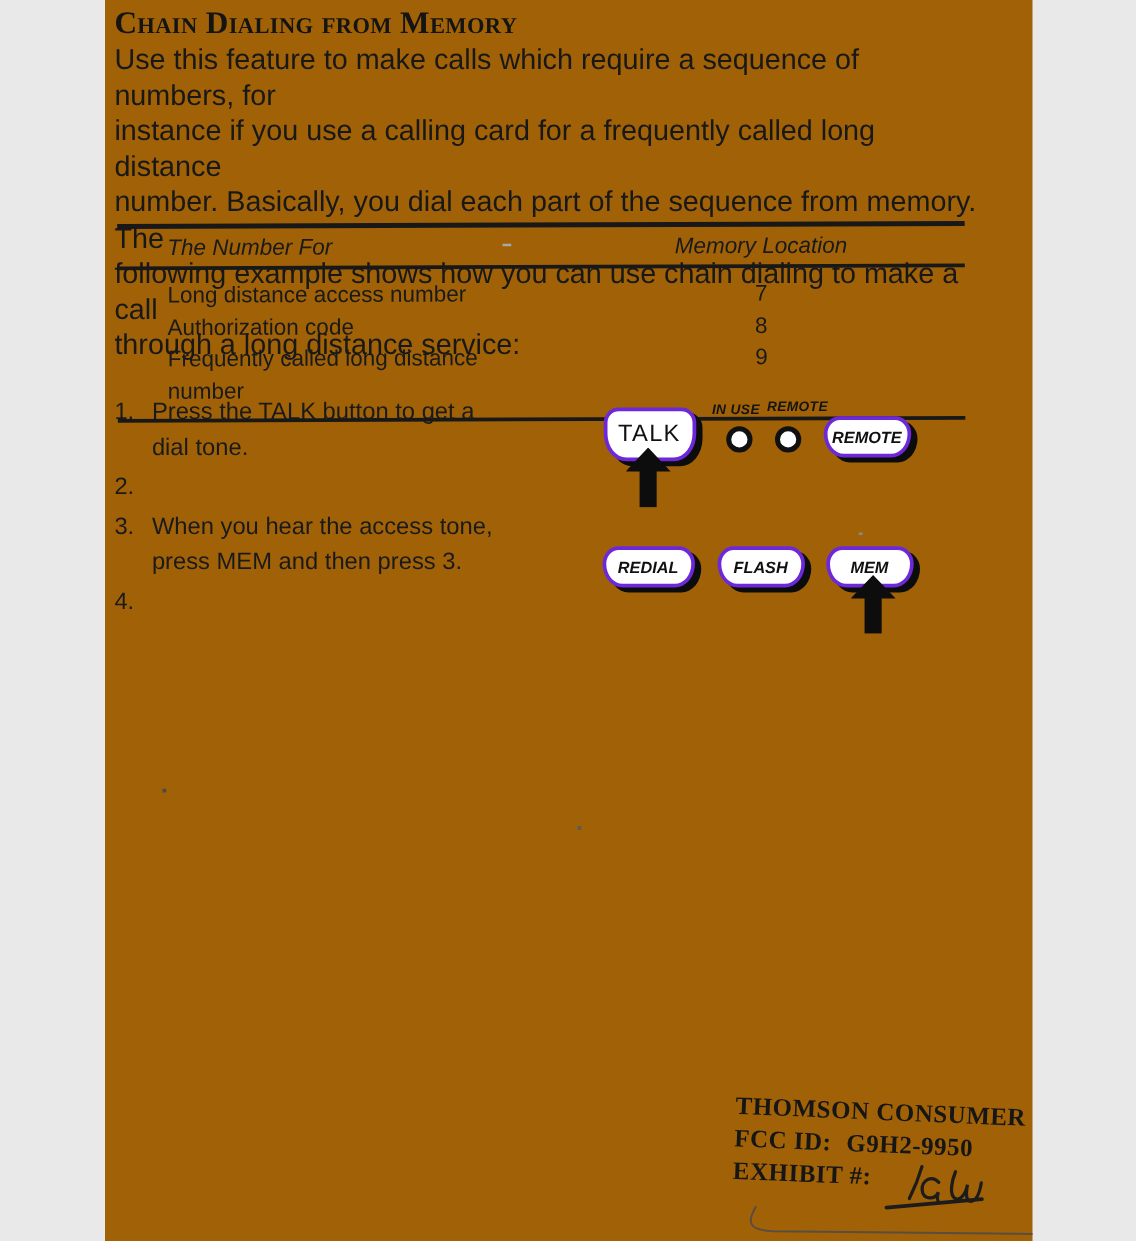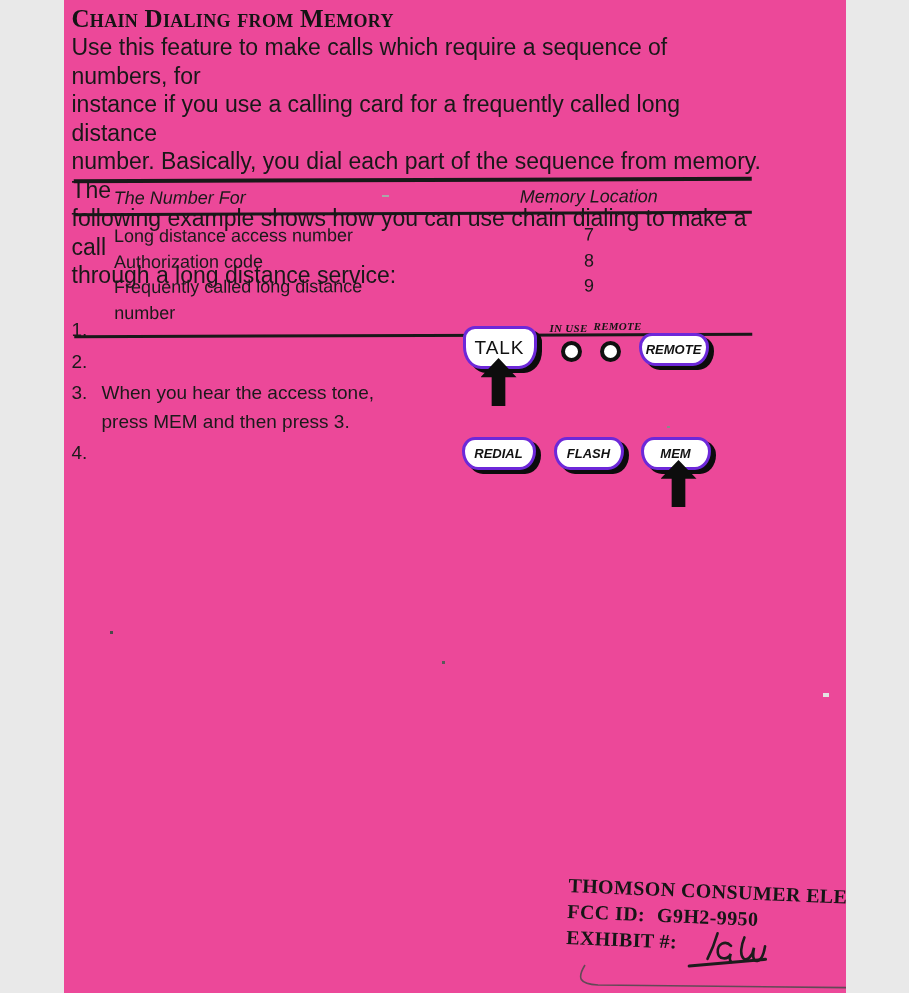--- a/index.html
+++ b/index.html
@@ -1,20 +1,19 @@
 <!DOCTYPE html>
 <html><head>
 <meta charset="utf-8">
 <style>
   html,body { margin:0; padding:0; background:#e9e9e9; }
   .page {
-    position:relative; width:742px; height:993px; background:#ec4899;
+    position:relative; width:742px; height:993px; background:#a16207;
     overflow:hidden; font-family:"Liberation Sans", sans-serif; color:#1a1a1a;
     margin:0 auto;
-    padding-left:40px;
   }
   
   .doc-title {
     position:absolute; left:8px; top:5px; margin:0;
     font-family:"Liberation Serif", serif; font-weight:bold;
     font-variant:small-caps; font-size:25px; letter-spacing:0.3px; color:#141414;
   }
   .intro {
     position:absolute; left:8px; top:33px; width:690px; margin:0;
     font-size:23px; line-height:28.5px; white-space:pre-line; color:#181818;
@@ -52,21 +51,21 @@
   .pill {
     height:27px; border-radius:13px 13px 16px 16px / 14px 14px 19px 19px;
     font-style:italic; font-weight:bold; font-size:13px; color:#111;
   }
   .key-remote { left:180px; top:15px; width:64px; }
   .key-redial { left:3px;  top:119px; width:68px; }
   .key-flash  { left:95px; top:119px; width:64px; }
   .key-mem    { left:182px; top:119px; width:64px; }
   .led-label {
     position:absolute; font-style:italic; font-weight:bold; font-size:11px;
-    letter-spacing:0.3px; white-space:nowrap; color:#141414;font-family:Liberation Serif, serif;
+    letter-spacing:0.3px; white-space:nowrap; color:#141414;
   }
   .led-label-inuse { left:91px; top:4px; }
   .led-label-remote { left:135px; top:2px; }
   .led {
     position:absolute; width:13px; height:13px; border:4px solid #101010;
     border-radius:50%; background:#fff;
   }
   .led-1 { left:102px; top:23px; }
   .led-2 { left:141px; top:23px; }
   .arrow {
@@ -128,20 +127,22 @@
       <div class="trow">
         <div class="cell-label">Frequently called long distance number</div>
         <div class="cell-loc">9</div>
       </div>
     </div>
   </div>
 
   <ol class="steps">
     <li class="step">
       <span class="step-num">1.</span>
+      <span class="step-text">Press the TALK button to get a
+dial tone.</span>
     </li>
     <li class="step">
       <span class="step-num">2.</span>
     </li>
     <li class="step">
       <span class="step-num">3.</span>
       <span class="step-text">When you hear the access tone,
 press MEM and then press 3.</span>
     </li>
     <li class="step">

